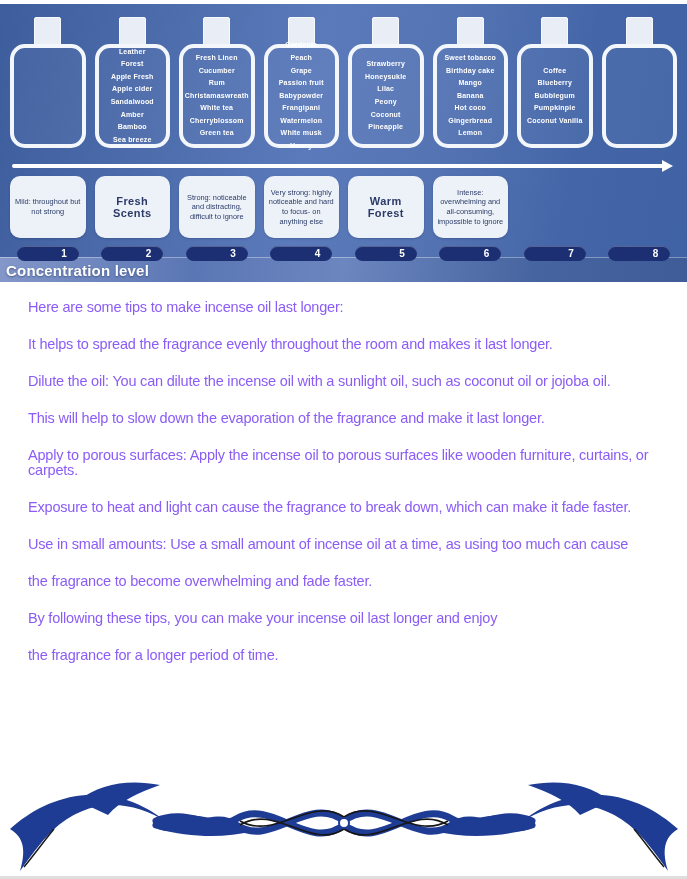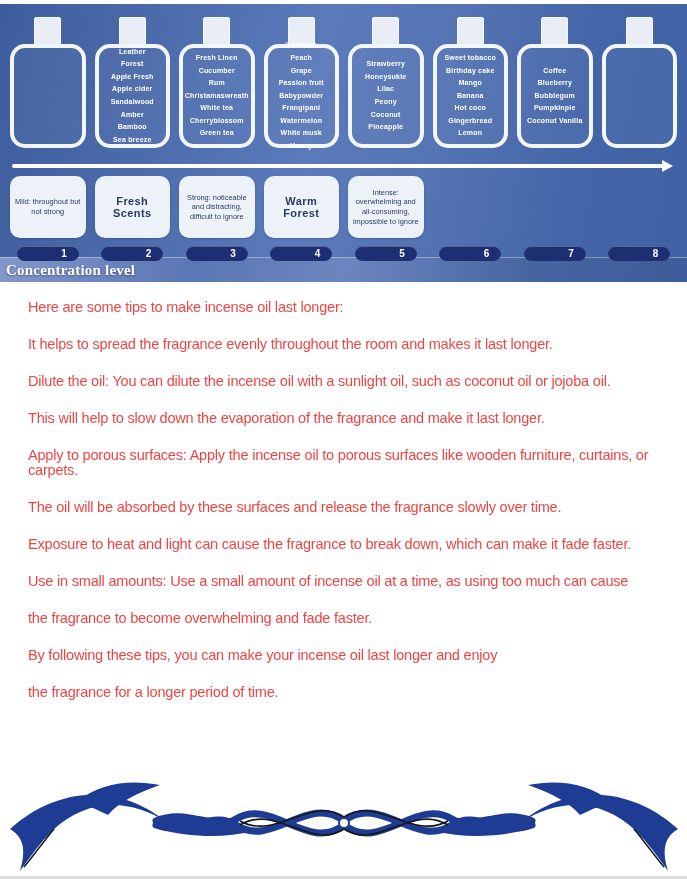--- a/index.html
+++ b/index.html
@@ -59,27 +59,26 @@
   .pill {
     width:62px; height:15px; background:#1c2f73; border-radius:8px;
     color:#ffffff; font-size:10px; font-weight:bold;
     display:flex; align-items:center; justify-content:flex-end; padding-right:12px;
     box-shadow:inset 0 1px 0 rgba(255,255,255,.25);
   }
   .axis-label {
     position:absolute; bottom:3px; left:6px; color:#ffffff;
     font-size:15px; font-weight:bold; letter-spacing:.2px;
     text-shadow:0 1px 2px rgba(20,35,80,.5);
-    font-family:Liberation Serif, serif;
   }
 
   
   .tips { position:absolute; top:300px; left:28px; right:16px; }
   .tips p {
-    margin:0 0 22.5px; color:#ef4444; font-size:14.5px; line-height:14.5px;
+    margin:0 0 22.5px; color:#8b5cf6; font-size:14.5px; line-height:14.5px;
     font-family:"Liberation Sans", sans-serif; letter-spacing:-0.2px;
   }
 
   
   .divider { position:absolute; top:775px; left:8px; width:672px; height:96px; }
   .bottom-line { position:absolute; bottom:0; left:0; width:100%; height:3px; background:#dedede; }
 </style>
 </head>
 <body>
 
@@ -177,20 +176,21 @@
 
     <div class="scale-arrow">
       <div class="arrow-line"></div>
       <div class="arrow-head"></div>
     </div>
 
     <div class="levels-row">
       <div class="level-box">Mild: throughout but not strong</div>
       <div class="level-box emph">Fresh Scents</div>
       <div class="level-box">Strong: noticeable and distracting, difficult to ignore</div>
+      <div class="level-box">Very strong: highly noticeable and hard to focus- on anything else</div>
       <div class="level-box emph">Warm Forest</div>
       <div class="level-box">Intense: overwhelming and all-consuming, impossible to ignore</div>
     </div>
 
     <div class="pills-row">
       <div class="pill">1</div>
       <div class="pill">2</div>
       <div class="pill">3</div>
       <div class="pill">4</div>
       <div class="pill">5</div>
@@ -201,21 +201,20 @@
 
     <div class="axis-label">Concentration level</div>
   </section>
 
   <section class="tips">
     <p>Here are some tips to make incense oil last longer:</p>
     <p>It helps to spread the fragrance evenly throughout the room and makes it last longer.</p>
     <p>Dilute the oil: You can dilute the incense oil with a sunlight oil, such as coconut oil or jojoba oil.</p>
     <p>This will help to slow down the evaporation of the fragrance and make it last longer.</p>
     <p>Apply to porous surfaces: Apply the incense oil to porous surfaces like wooden furniture, curtains, or carpets.</p>
-    <p>The oil will be absorbed by these surfaces and release the fragrance slowly over time.</p>
     <p>Exposure to heat and light can cause the fragrance to break down, which can make it fade faster.</p>
     <p>Use in small amounts: Use a small amount of incense oil at a time, as using too much can cause</p>
     <p>the fragrance to become overwhelming and fade faster.</p>
     <p>By following these tips, you can make your incense oil last longer and enjoy</p>
     <p>the fragrance for a longer period of time.</p>
   </section>
 
   <div class="divider">
     <svg width="672" height="96" viewBox="0 0 672 96" xmlns="http://www.w3.org/2000/svg">
       <defs>

